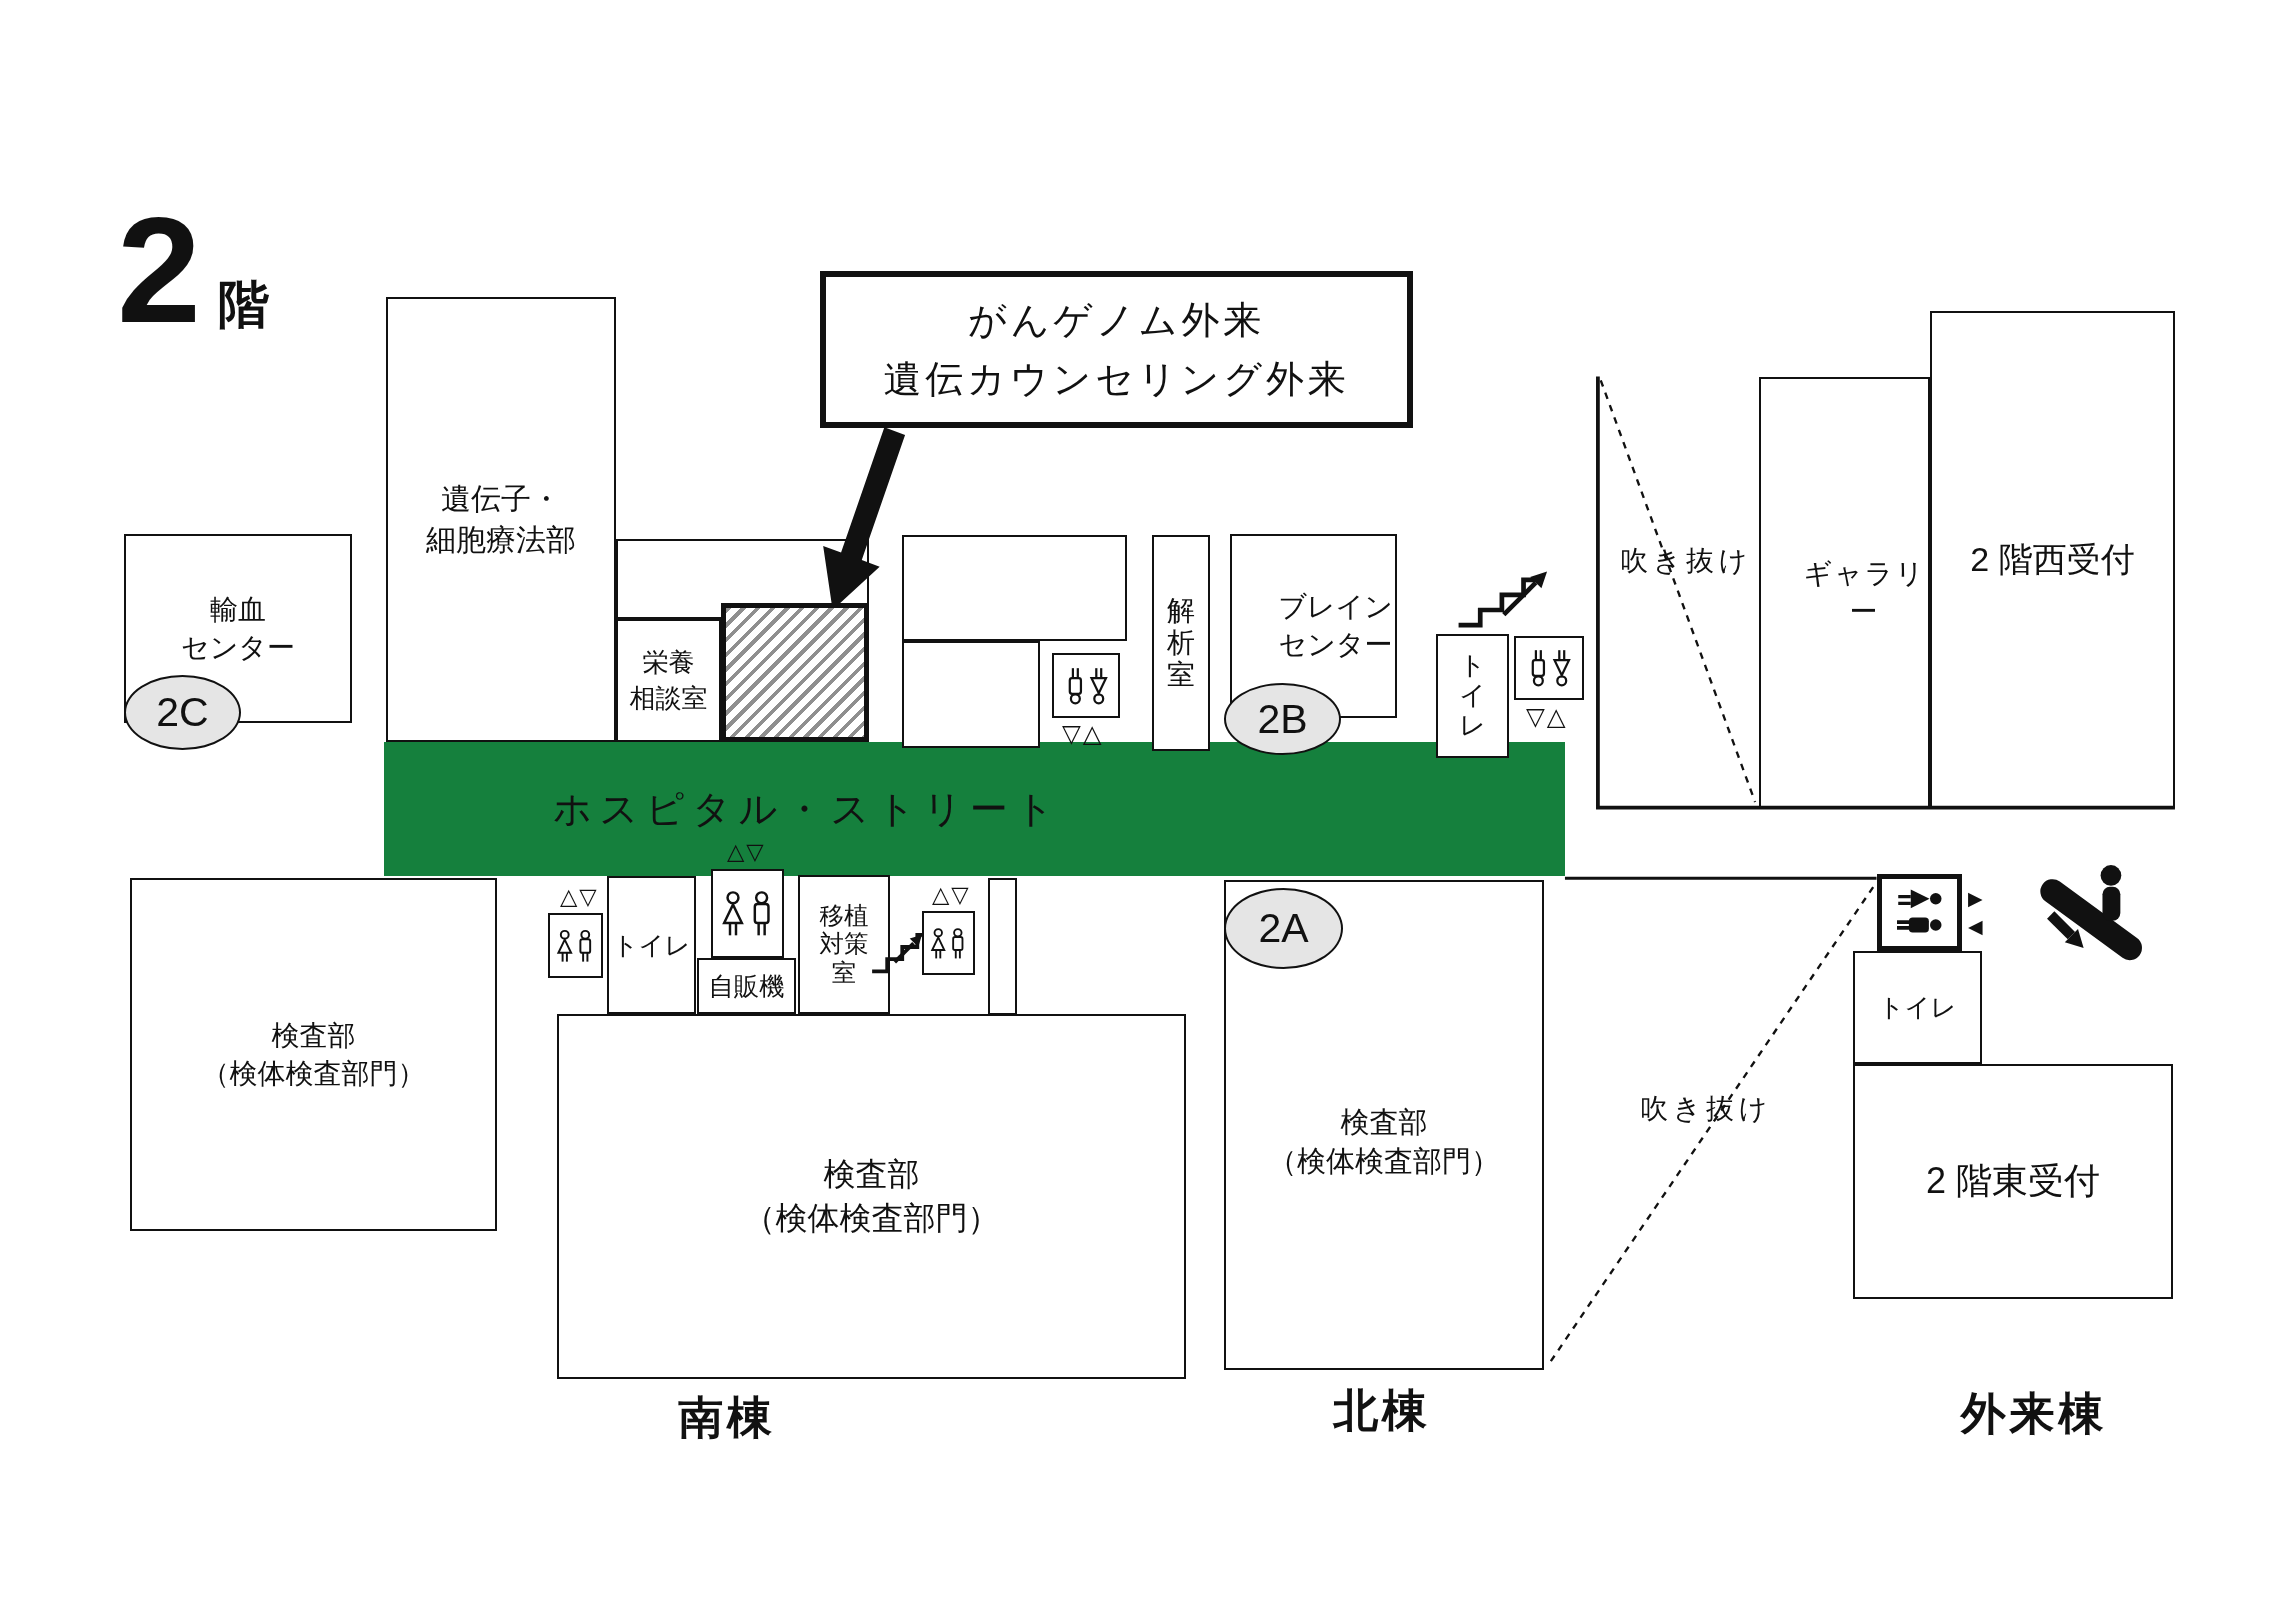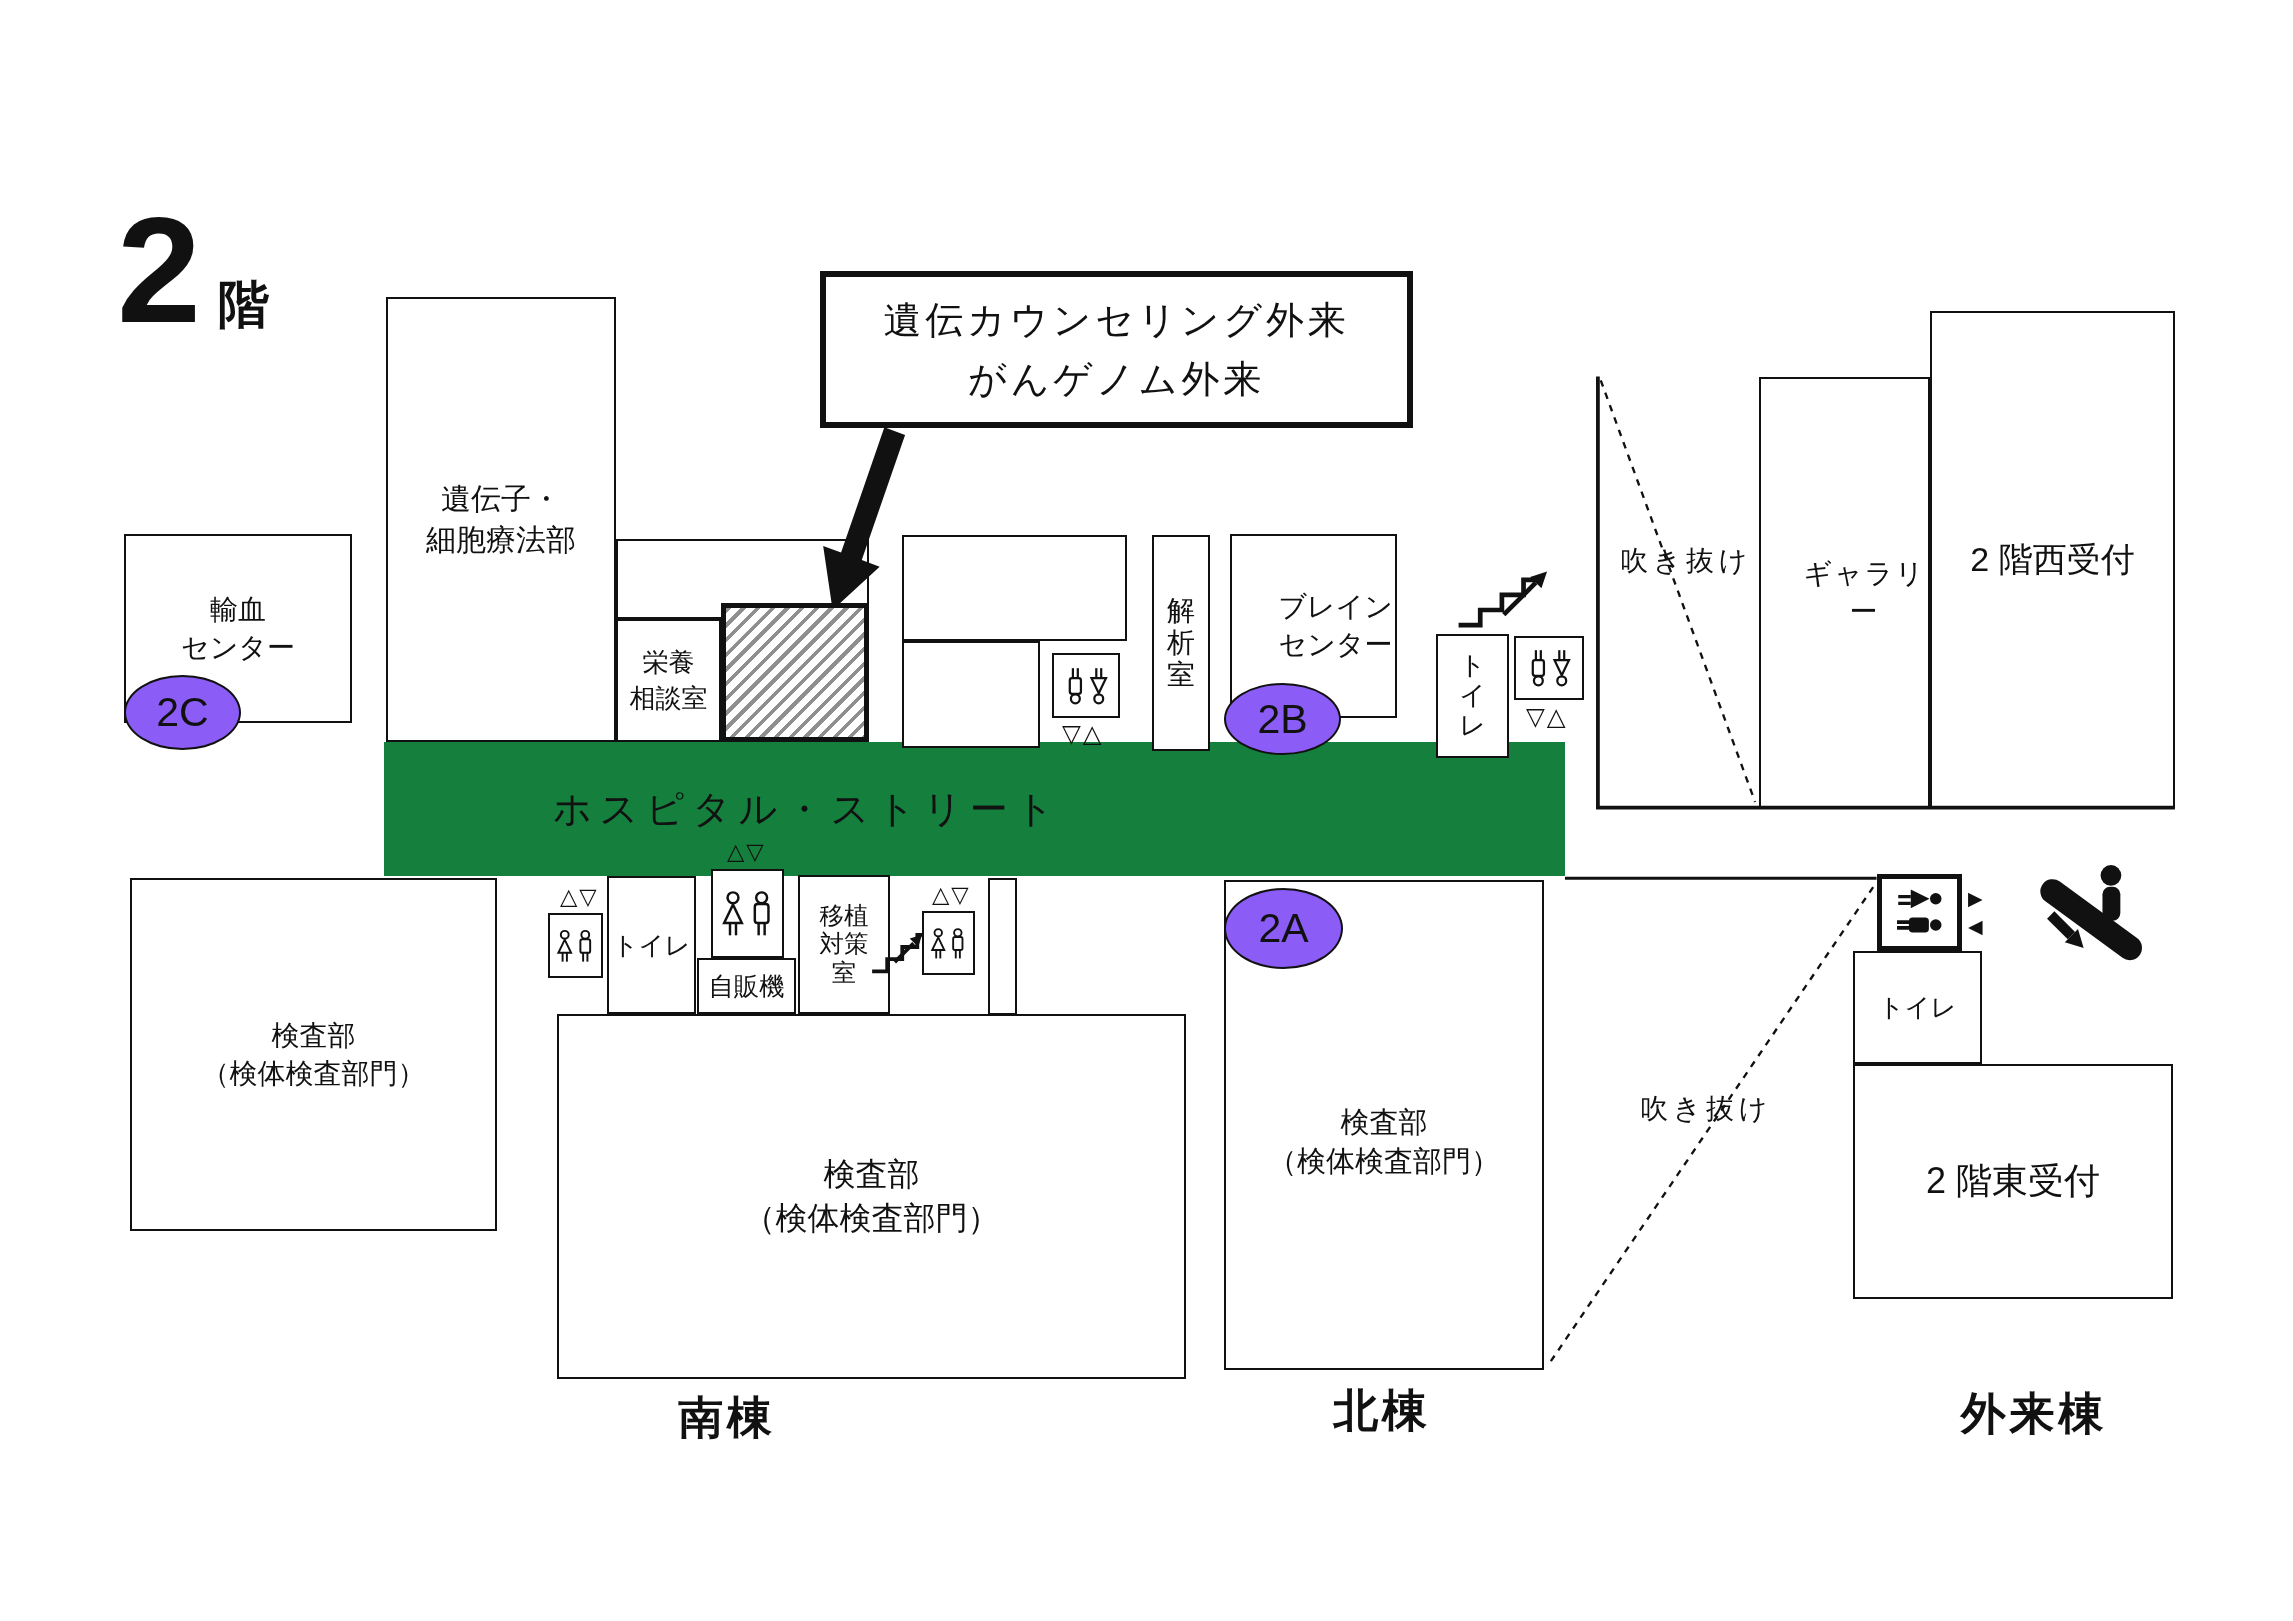--- a/index.html
+++ b/index.html
@@ -11,21 +11,21 @@
     position:absolute;background:#fff;border:2.8px solid #111;box-sizing:border-box;
     display:flex;flex-direction:column;align-items:center;justify-content:center;
     text-align:center;line-height:1.35;
   }
   .noborder{border:none;background:transparent;}
   .thick{border-width:5.6px;}
   .hatch{
     background:repeating-linear-gradient(135deg,#8f8f8f 0 3.8px,#ffffff 3.8px 10.4px);
   }
   .badge{
-    position:absolute;background:#8b5cf6;border:2.8px solid #111;border-radius:50%;
+    position:absolute;background:#e5e5e5;border:2.8px solid #111;border-radius:50%;
     display:flex;align-items:center;justify-content:center;font-size:41px;box-sizing:border-box;
     z-index:6;
   }
   .street{
     position:absolute;display:flex;align-items:center;z-index:0;
   }
   .street-label{font-size:38px;letter-spacing:7.5px;}
   .marker{
     position:absolute;font-size:24.5px;letter-spacing:1.9px;color:#111;z-index:5;white-space:nowrap;
   }
@@ -73,22 +73,22 @@
 
   <div class="room thick hatch" style="left:721px;top:603px;width:148px;height:139px;z-index:3;"></div>
 
   <div class="room" style="left:124px;top:534px;width:228px;height:189px;font-size:28px;">
     <div>輸血</div>
     <div>センター</div>
   </div>
   <div class="badge" style="left:124px;top:675px;width:117px;height:75px;">2C</div>
 
   <div class="callout" style="left:820px;top:271px;width:593px;height:157px;">
+    <div>がんゲノム外来</div>
     <div>遺伝カウンセリング外来</div>
-    <div>がんゲノム外来</div>
   </div>
 
   <div class="room" style="left:902px;top:535px;width:225px;height:106px;"></div>
   <div class="room" style="left:902px;top:641px;width:138px;height:107px;"></div>
 
   <div class="room elev" style="left:1052px;top:653px;width:68px;height:65px;padding:3.8px;">
     <div class="icon-pair rot180">
       <svg width="49" height="40" viewBox="0 0 44 34" aria-hidden="true">
         <g fill="#fff" stroke="#111" stroke-width="2">
           <circle cx="11" cy="5.5" r="4"></circle>

